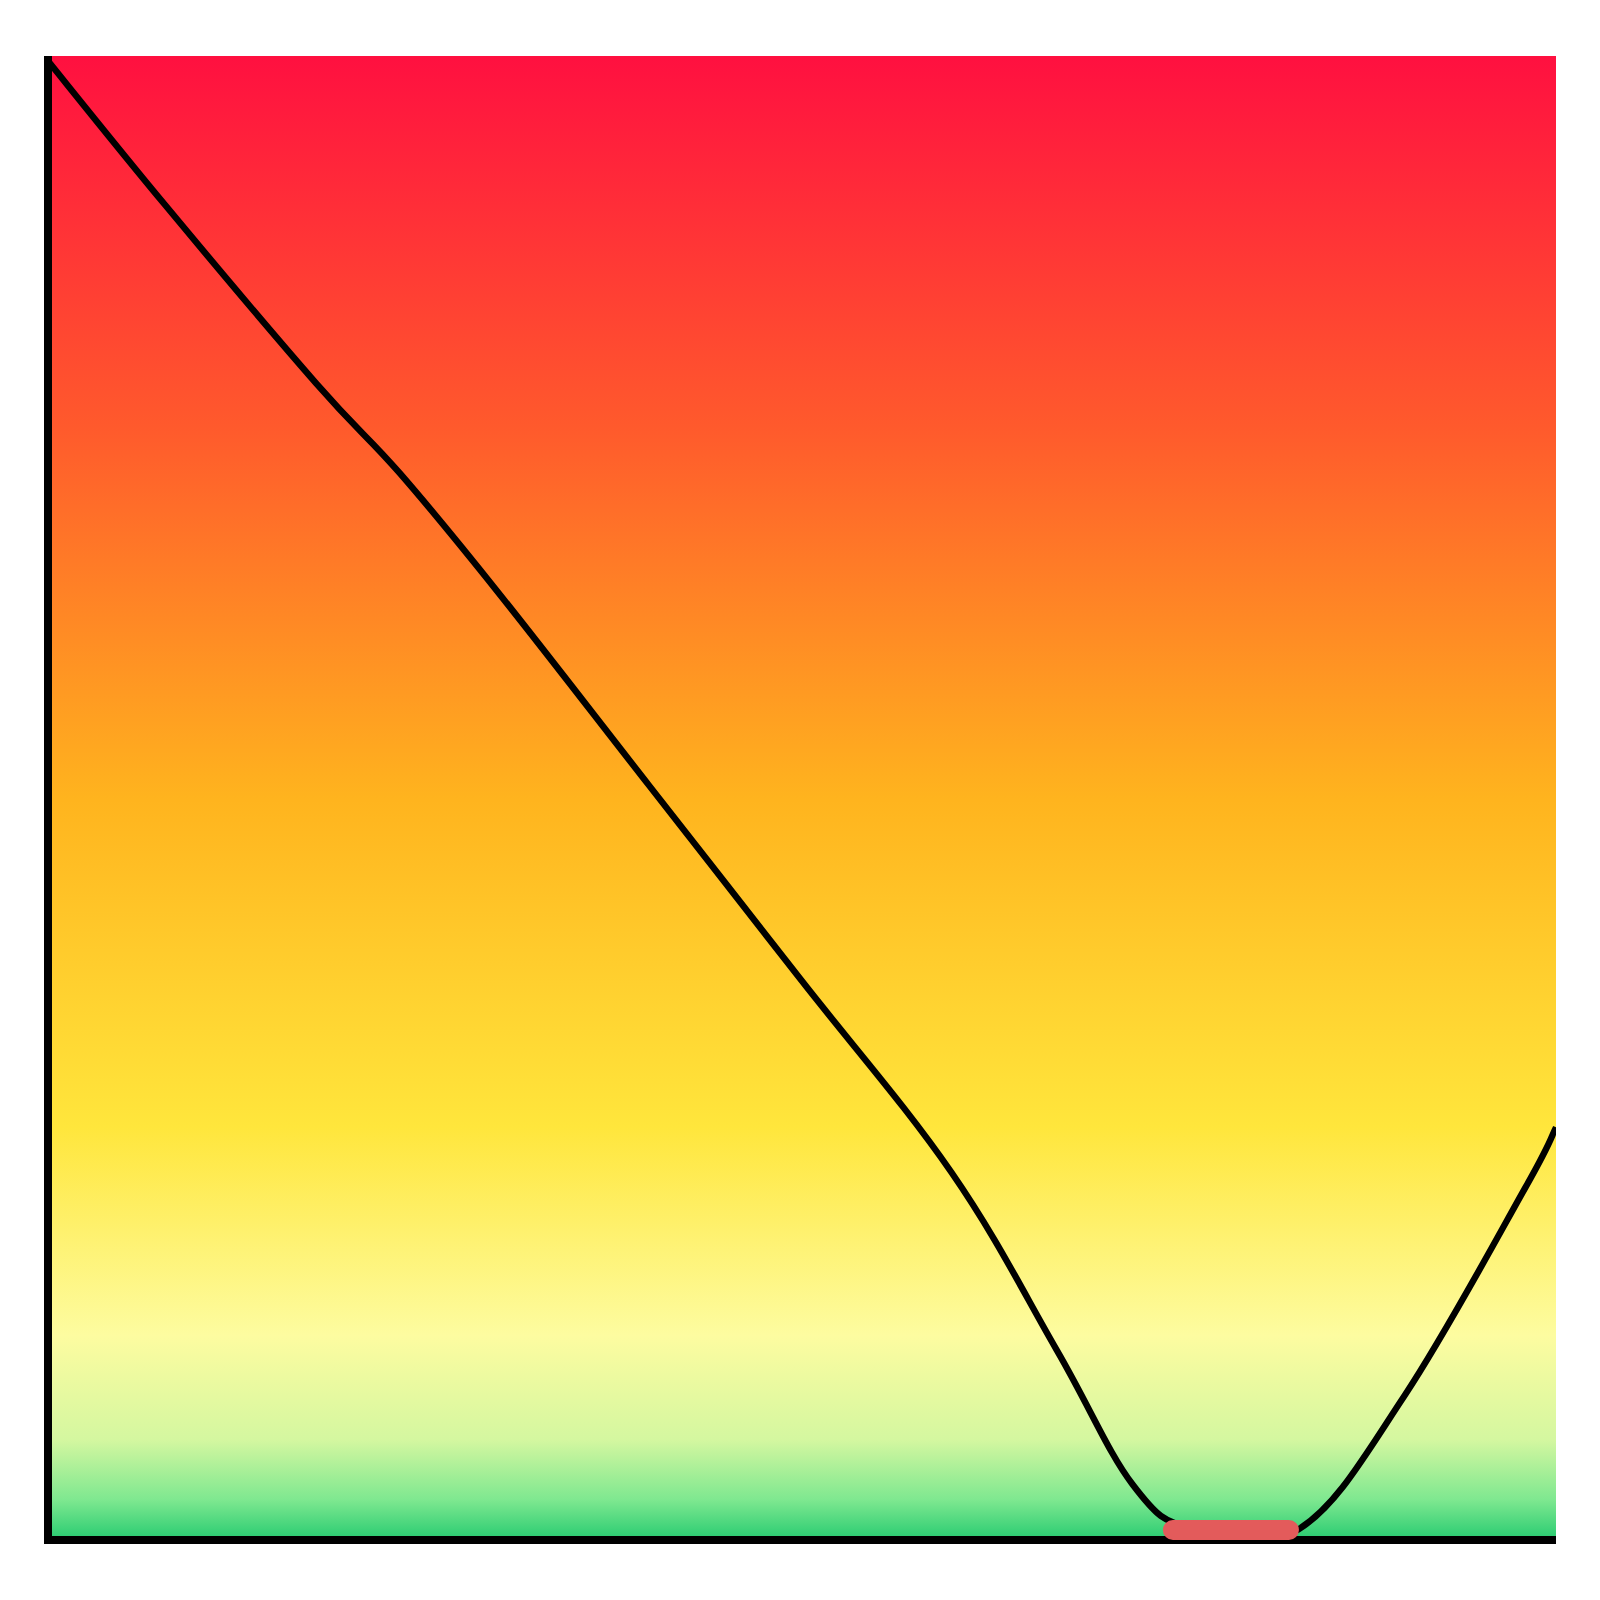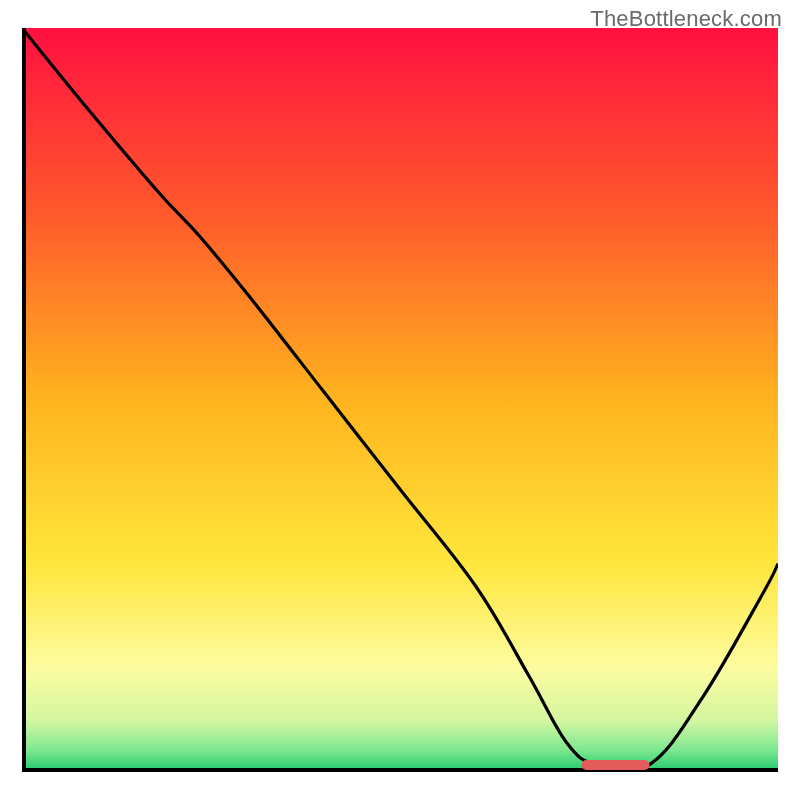--- a/index.html
+++ b/index.html
@@ -30,21 +30,20 @@
     top: 28px;
     width: 756px;
     height: 744px;
   }
   svg { display: block; }
 </style>
 </head>
 <body>
 
 <div class="container">
-  <div class="watermark">TheBottleneck.com</div>
 
   <div class="plot-area">
     <svg id="chart-svg" viewBox="0 0 756 744" width="756" height="744">
       <defs>
         <linearGradient id="bg-grad" x1="0" y1="0" x2="0" y2="1">
             <stop offset="0%" stop-color="#ff1040"></stop>
             <stop offset="25%" stop-color="#ff5a2c"></stop>
             <stop offset="50%" stop-color="#ffb41e"></stop>
             <stop offset="72%" stop-color="#ffe63c"></stop>
             <stop offset="86%" stop-color="#fdfca0"></stop>

